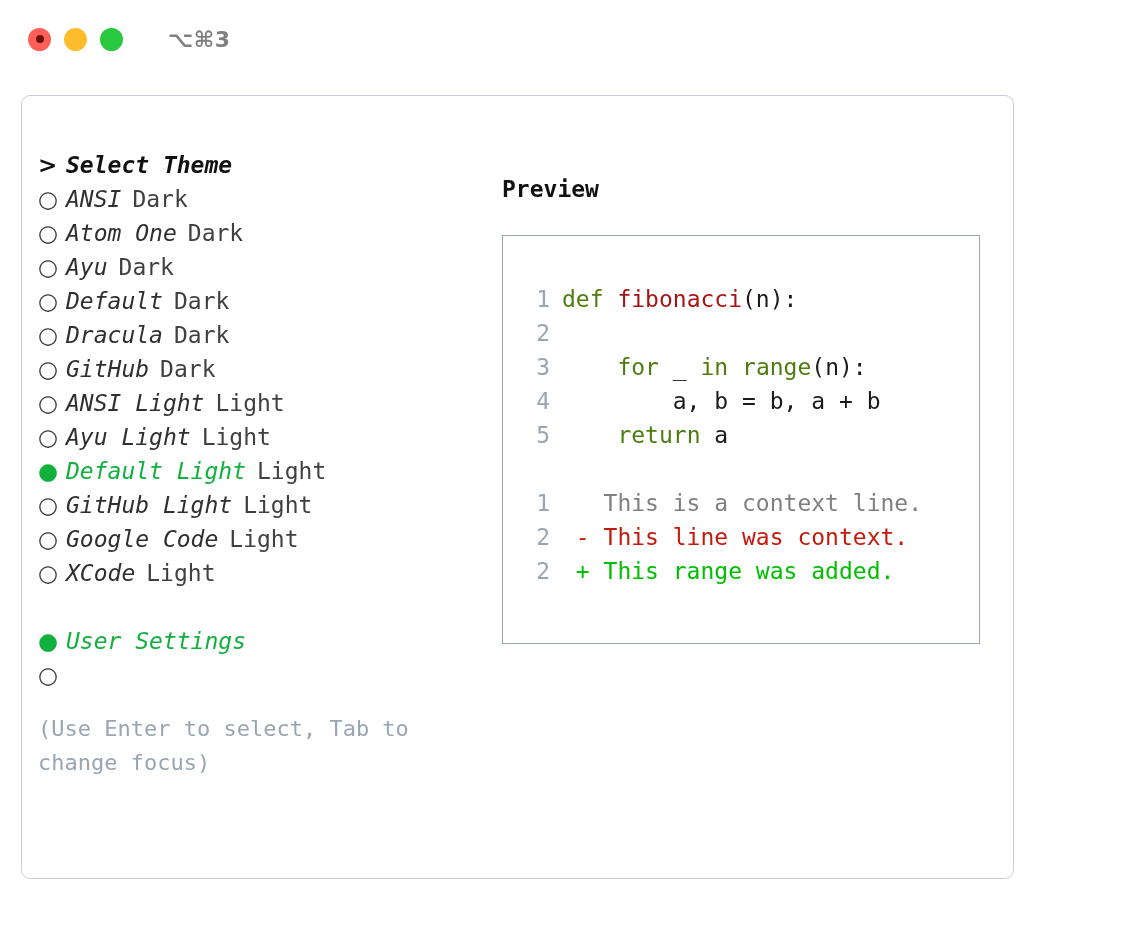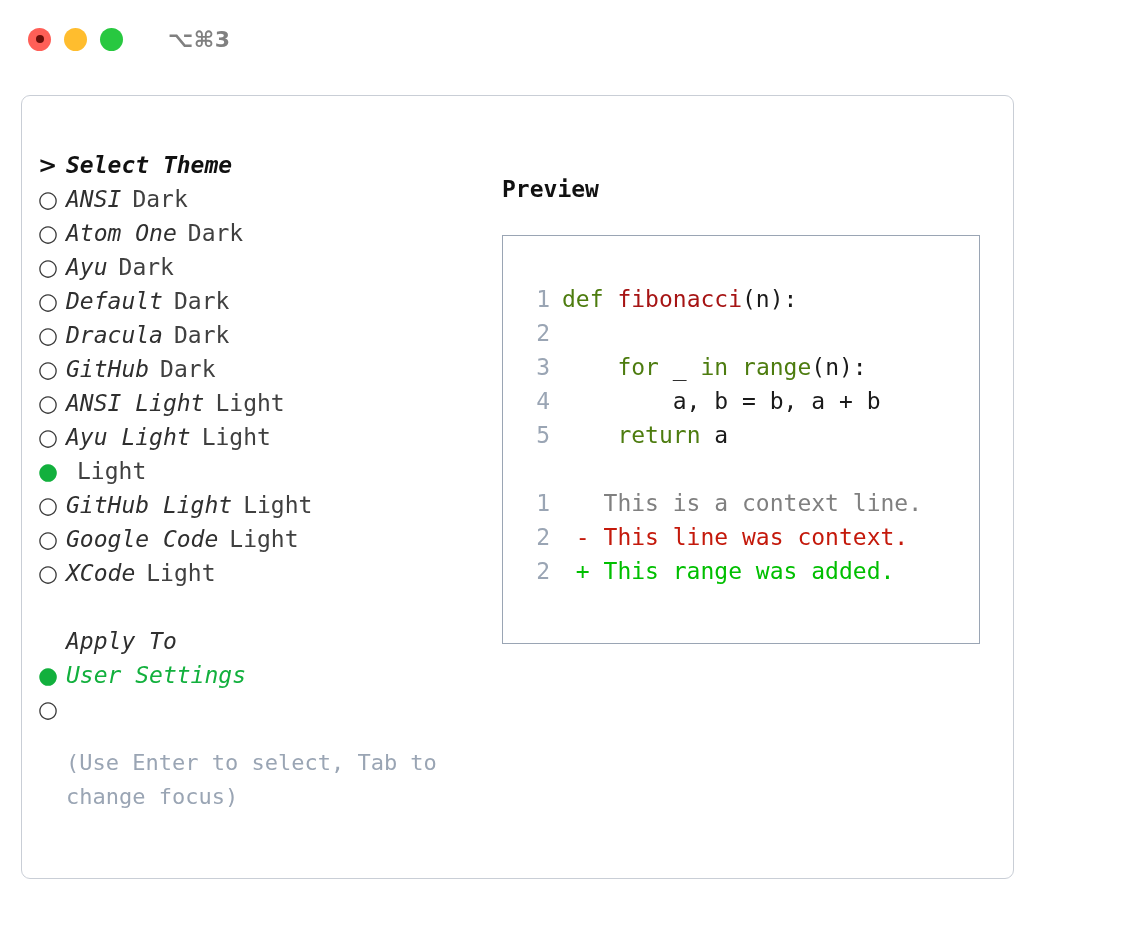--- a/index.html
+++ b/index.html
@@ -108,21 +108,20 @@
   .row-header .label  { color: #2f2f2f; }
 
   .spacer { height: 34px; }
 
   #hint {
     margin-top: 20px;
     width: 400px;
     font-size: 22px;
     line-height: 34px;
     color: #9aa5b4;
-    margin-left: 28px;
   }
 
   
   #preview {
     position: absolute;
     left: 480px;
     top: 52px;
     width: 490px;
     margin-top: 24px;
   }
@@ -221,20 +220,21 @@
             <span class="label">ANSI Light</span>
             <span class="kind">Light</span>
           </div>
           <div class="row">
             <span class="marker">○</span>
             <span class="label">Ayu Light</span>
             <span class="kind">Light</span>
           </div>
           <div class="row row-selected">
             <span class="marker">●</span>
+            <span class="label">Default Light</span>
             <span class="kind">Light</span>
           </div>
           <div class="row">
             <span class="marker">○</span>
             <span class="label">GitHub Light</span>
             <span class="kind">Light</span>
           </div>
           <div class="row">
             <span class="marker">○</span>
             <span class="label">Google Code</span>
@@ -242,24 +242,20 @@
           </div>
           <div class="row">
             <span class="marker">○</span>
             <span class="label">XCode</span>
             <span class="kind">Light</span>
           </div>
         </div>
 
       <div class="spacer"></div>
 
-      <div class="row row-header">
-        <span class="marker">&nbsp;</span>
-        <span class="label">Apply To</span>
-      </div>
 
       <div id="apply-list">
           <div class="row row-selected">
             <span class="marker">●</span>
             <span class="label">User Settings</span>
           </div>
           <div class="row">
             <span class="marker">○</span>
           </div>
         </div>

